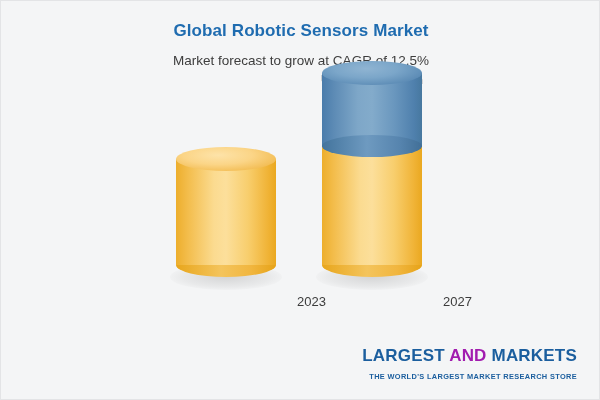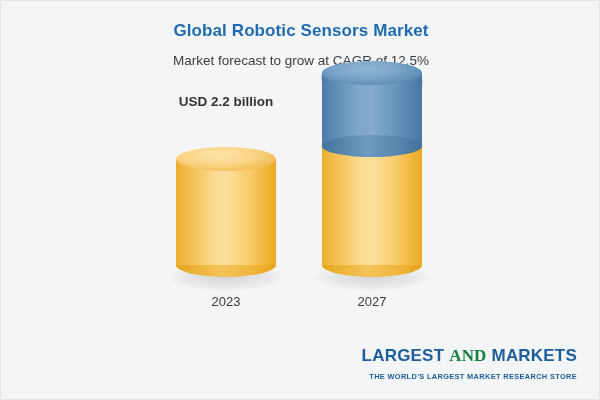--- a/index.html
+++ b/index.html
@@ -57,21 +57,21 @@
     width: 200px;
     text-align: center;
     font-size: 13.5px;
     font-weight: bold;
     color: #333333;
     white-space: nowrap;
   }
   .bar-cat {
     position: absolute;
     width: 200px;
-    text-align: center;
+    text-align: right;
     font-size: 13px;
     color: #3c3c3c;
   }
   
   .cyl {
     position: absolute;
   }
   .cyl-body {
     position: absolute;
     left: 0;
@@ -139,21 +139,21 @@
     bottom: 18px;
     text-align: right;
   }
   .logo-main {
     font-size: 17px;
     font-weight: bold;
     letter-spacing: 0.2px;
     color: #1b5e9e;
     white-space: nowrap;
   }
-  .logo-main .accent { color: #15803d; font-family: Liberation Serif, serif; }
+  .logo-main .accent { color: #a21caf; }
   .logo-tag {
     margin-top: 6px;
     font-size: 7.4px;
     font-weight: bold;
     letter-spacing: 0.35px;
     color: #1b5e9e;
     white-space: nowrap;
   }
 </style>
 </head>
@@ -161,21 +161,20 @@
 
 <div class="card">
 
   <div class="chart-title">Global Robotic Sensors Market</div>
   <div class="chart-subtitle">Market forecast to grow at CAGR of 12.5%</div>
 
   <div class="plot">
 
     <div class="bar-group" style="left:125px; bottom:0; width:200px; height:260px;">
 
-      <div class="bar-value" style="left:0; top:5px;">USD 2.2 billion</div>
 
       <div class="shadow" style="left:44px; top:175px; width:112px; height:26px;"></div>
 
       <div class="cyl fill-yellow" style="left:50px; top:58px; width:100px; height:130px;">
         <div class="cyl-bottom" style="top:106px; height:24px;"></div>
         <div class="cyl-body" style="top:12px; height:106px;"></div>
         <div class="cyl-top" style="top:0; height:24px;"></div>
       </div>
 
       <div class="bar-cat" style="left:0; top:205px;">2023</div>

